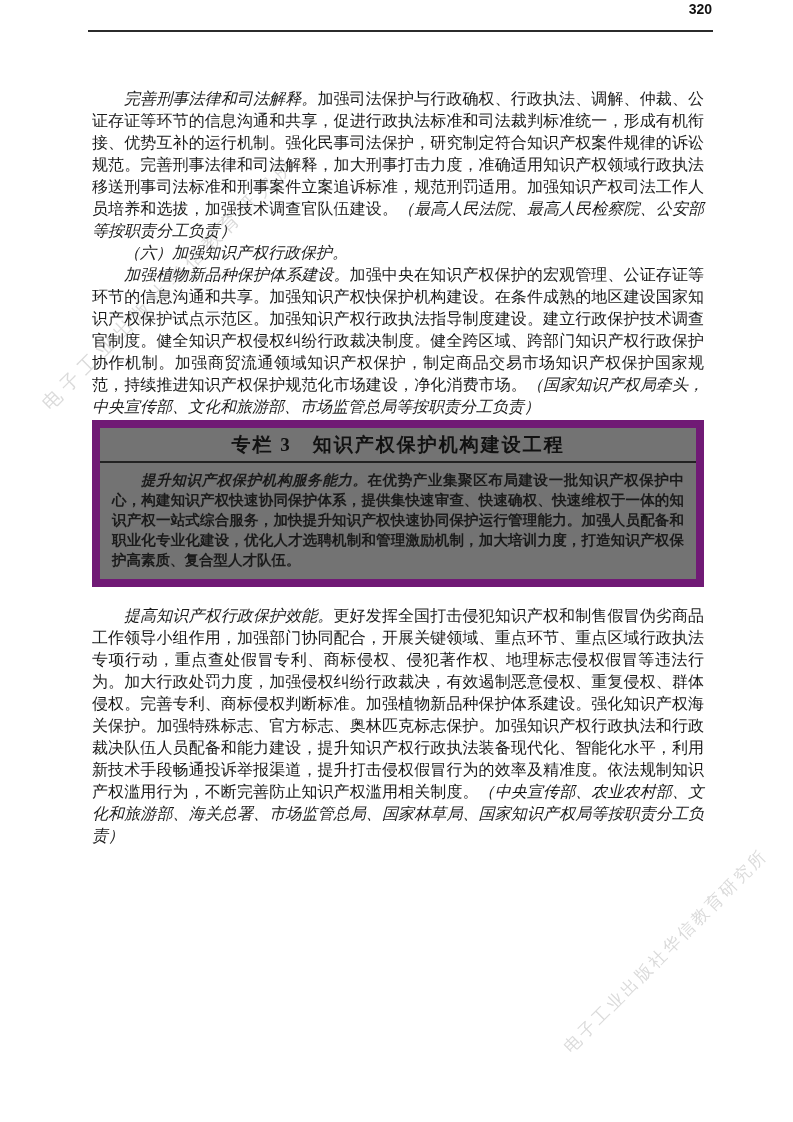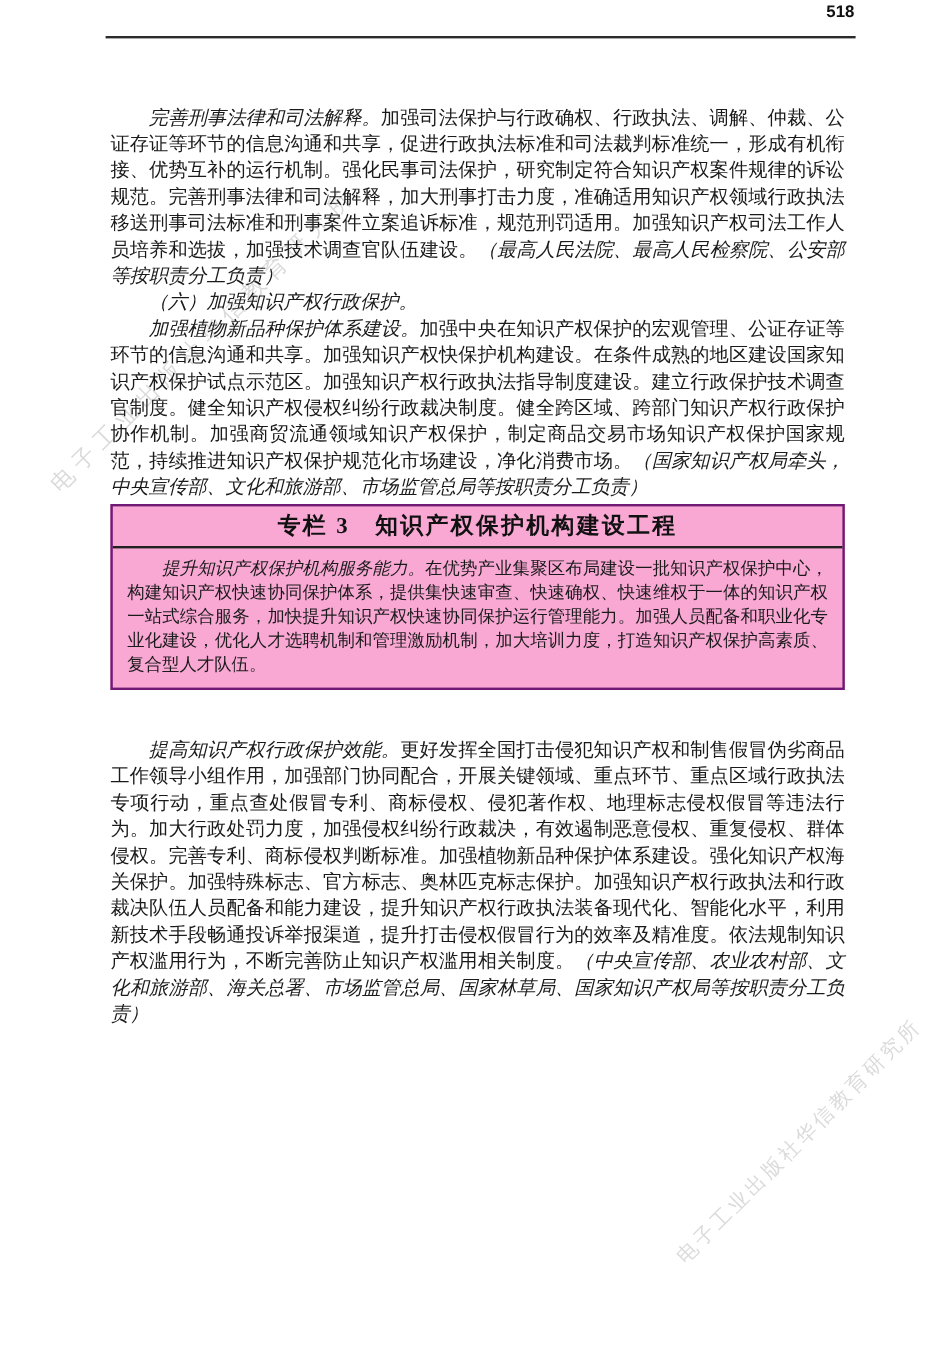--- a/index.html
+++ b/index.html
@@ -21,48 +21,48 @@
     position:absolute;left:92px;top:88px;width:612px;
   }
   .para{
     margin:0;font-size:16px;line-height:22px;text-align:justify;
     color:#1a1a1a;
   }
   .para.indent{text-indent:2em;}
   .kai{font-style:italic;}
   .song{font-style:normal;}
   .box{
-    border:2px solid #701a75;margin-top:2px;background:#f9a8d4;
+    border:8px solid #701a75;margin-top:2px;background:#737373;
   }
   .box-title{
     text-align:center;font-weight:bold;font-size:19px;line-height:28px;
     padding:3px 0 2px;border-bottom:2px solid #222;letter-spacing:2px;
     color:#111;
   }
   .box-body{padding:7px 12px 9px;}
   .box-body .para{
-    font-size:14.5px;line-height:20px;font-weight:normal;text-indent:2em;
+    font-size:14.5px;line-height:20px;font-weight:bold;text-indent:2em;
   }
-  .after-box{margin-top:40px;}
+  .after-box{margin-top:18px;}
   .watermark{
     position:absolute;color:#bdbdbd;opacity:0.55;
     font-size:19px;white-space:nowrap;pointer-events:none;
     transform:rotate(-45deg);transform-origin:left bottom;
     font-family:"Liberation Serif","DejaVu Serif",serif;
   }
   #wm1{left:55px;top:390px;letter-spacing:6px;}
   #wm2{left:575px;top:1035px;letter-spacing:3px;font-size:17px;}
 </style>
 </head>
 <body>
 
 <div class="watermark" id="wm1">电子工业出版社华信教育研究所</div>
 <div class="watermark" id="wm2">电子工业出版社华信教育研究所</div>
 
-<div class="page-number">518</div>
+<div class="page-number">320</div>
 <div class="top-rule"></div>
 
 <div class="content">
   <div id="content-before">
       <p class="para indent"><span class="kai">完善刑事法律和司法解释。</span><span class="song">加强司法保护与行政确权、行政执法、调解、仲裁、公证存证等环节的信息沟通和共享，促进行政执法标准和司法裁判标准统一，形成有机衔接、优势互补的运行机制。强化民事司法保护，研究制定符合知识产权案件规律的诉讼规范。完善刑事法律和司法解释，加大刑事打击力度，准确适用知识产权领域行政执法移送刑事司法标准和刑事案件立案追诉标准，规范刑罚适用。加强知识产权司法工作人员培养和选拔，加强技术调查官队伍建设。</span><span class="kai">（最高人民法院、最高人民检察院、公安部等按职责分工负责）</span></p>
       <p class="para indent"><span class="kai">（六）加强知识产权行政保护。</span></p>
       <p class="para indent"><span class="kai">加强植物新品种保护体系建设。</span><span class="song">加强中央在知识产权保护的宏观管理、公证存证等环节的信息沟通和共享。加强知识产权快保护机构建设。在条件成熟的地区建设国家知识产权保护试点示范区。加强知识产权行政执法指导制度建设。建立行政保护技术调查官制度。健全知识产权侵权纠纷行政裁决制度。健全跨区域、跨部门知识产权行政保护协作机制。加强商贸流通领域知识产权保护，制定商品交易市场知识产权保护国家规范，持续推进知识产权保护规范化市场建设，净化消费市场。</span><span class="kai">（国家知识产权局牵头，中央宣传部、文化和旅游部、市场监管总局等按职责分工负责）</span></p>
     </div>
 
   <div class="box">

